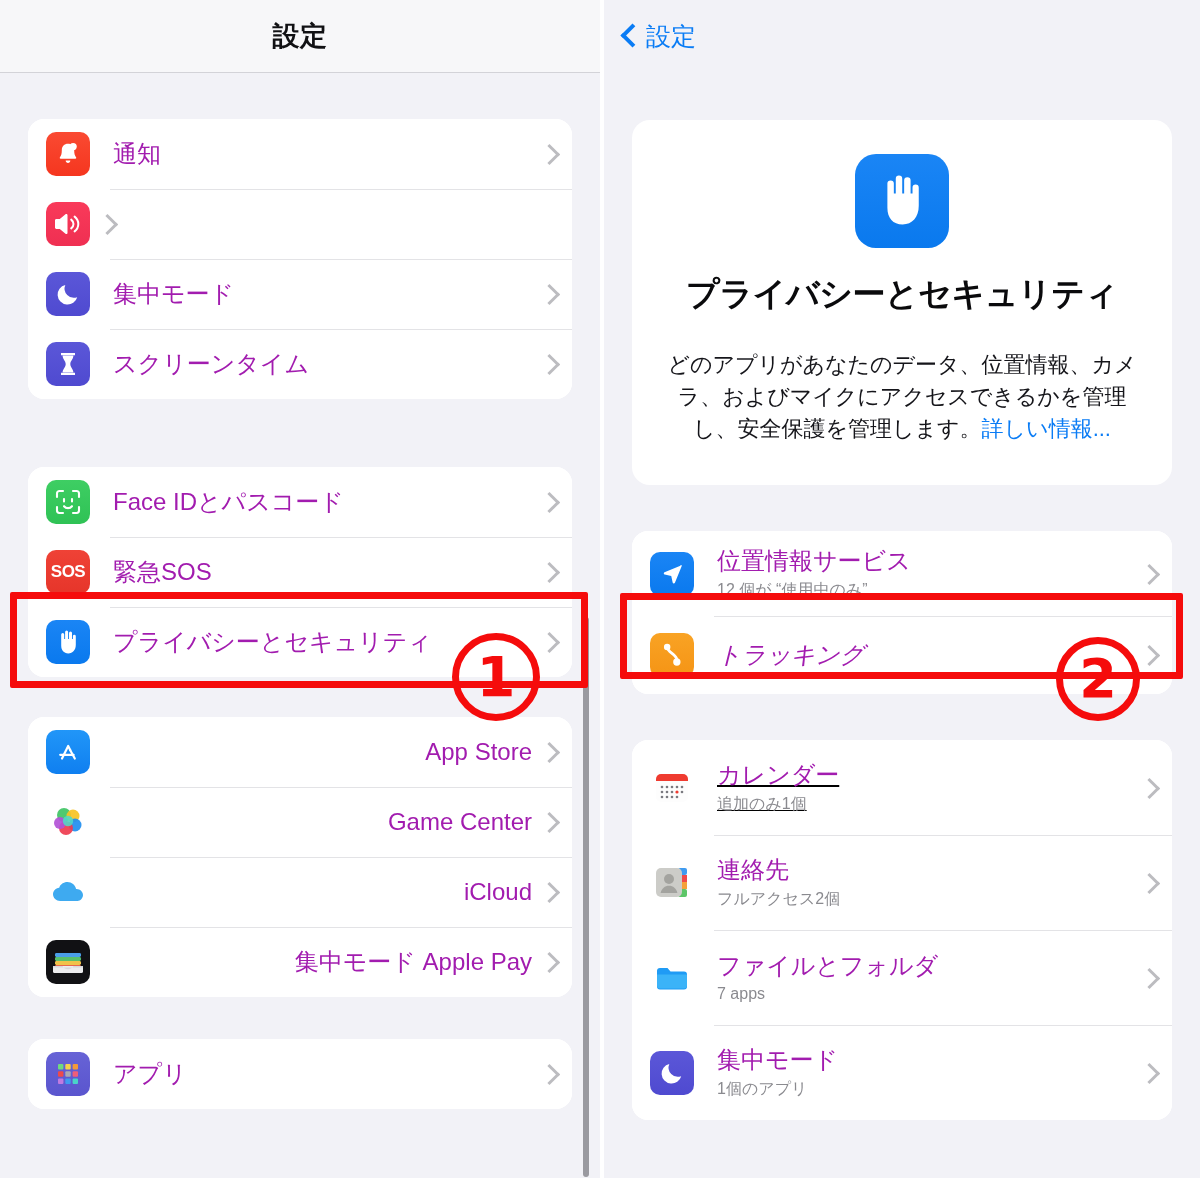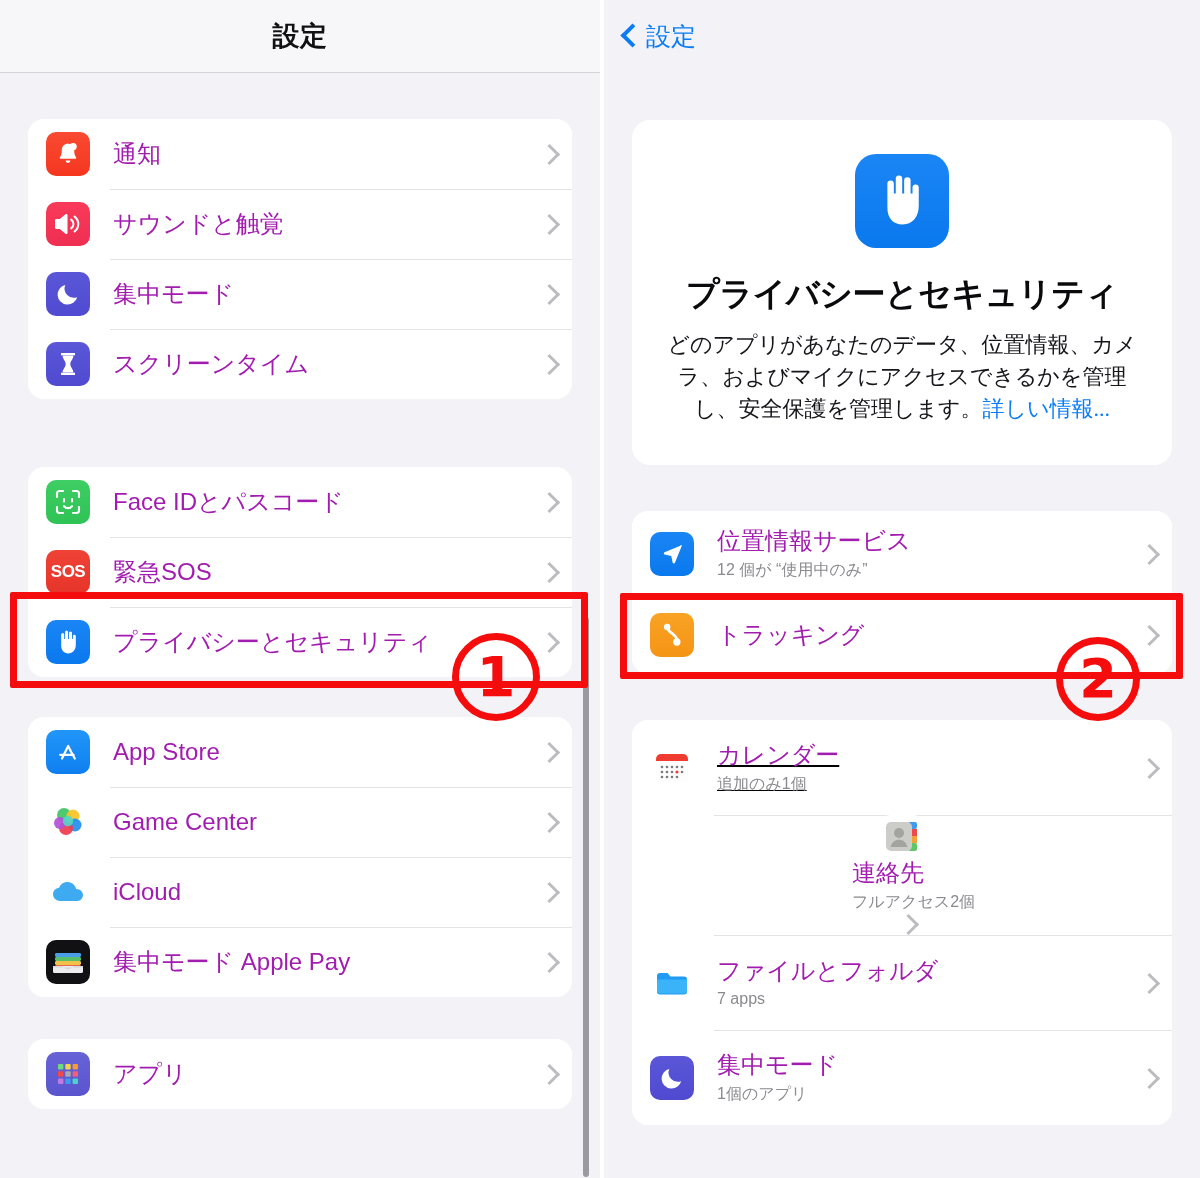--- a/index.html
+++ b/index.html
@@ -113,21 +113,21 @@
   #privacy-hero-icon {
     width: 94px; height: 94px; border-radius: 21px; margin: 0 auto;
     background: linear-gradient(180deg,#1a85f5,#0a79ee);
     display:flex; align-items:center; justify-content:center;
   }
   #privacy-title {
     font-size: 33px; font-weight: bold; color:#0a0a0c;
     margin-top: 24px; letter-spacing: -0.5px;
   }
   #privacy-desc {
-    font-size: 22px; color:#15151a; line-height: 1.46; margin-top: 12px; font-family: Liberation Serif, serif;
+    font-size: 22px; color:#15151a; line-height: 1.46; margin-top: 32px;
   }
   #privacy-desc .link { color:#0a7cf5; }
 
   
   .annot-box {
     position: absolute; border: 7px solid #f50c0c; border-radius: 2px;
     z-index: 60; pointer-events: none;
   }
   .annot-circle {
     position: absolute; border: 7px solid #f50c0c; border-radius: 50%;
@@ -171,23 +171,20 @@
           <div class="chev"></div>
         </div>
 
         <div class="row">
           <div class="row-icon ic-sounds">
             <svg width="30" height="26" viewBox="0 0 30 26">
                 <path fill="#fff" d="M12.5 3.2 6.8 8H3.4C2.6 8 2 8.6 2 9.4v7.2c0 .8.6 1.4 1.4 1.4h3.4l5.7 4.8c.8.7 2 .1 2-.9V4.1c0-1-1.2-1.6-2-.9z"></path>
                 <path fill="none" stroke="#fff" stroke-width="2" stroke-linecap="round" d="M18.2 8.6c1.5 1.2 2.3 2.8 2.3 4.4s-.8 3.2-2.3 4.4"></path>
                 <path fill="none" stroke="#fff" stroke-width="2" stroke-linecap="round" d="M21.6 5.6c2.4 1.9 3.7 4.6 3.7 7.4s-1.3 5.5-3.7 7.4"></path>
               </svg>
-          </div>
-          <div class="row-body">
-            <div class="row-title">サウンドと触覚</div>
           </div>
           <div class="chev"></div>
         </div>
 
         <div class="row">
           <div class="row-icon ic-focus">
             <svg width="26" height="26" viewBox="0 0 24 24">
                 <path fill="#fff" d="M20.5 14.9A8.6 8.6 0 0 1 9.5 3.6 9.2 9.2 0 1 0 20.5 14.9z"></path>
               </svg>
           </div>
@@ -248,21 +245,21 @@
                 <path fill="#fff" d="M5.2 10.6V5.4a1.5 1.5 0 0 1 3 0v4.6h.9V3.1a1.5 1.5 0 0 1 3 0v6.9h.9V4a1.5 1.5 0 0 1 3 0v6h.9V7.3a1.45 1.45 0 0 1 2.9 0v8.4c0 5.4-3.1 8.7-7.5 8.7-4.5 0-7.1-3-7.1-7.8V12c0-1.6 0-2.5 0-2.5z"></path>
               </svg>
           </div>
           <div class="row-body">
             <div class="row-title">プライバシーとセキュリティ</div>
           </div>
           <div class="chev"></div>
         </div>
       </div>
 
-      <div class="group" style="margin-top:40px;">
+      <div class="group" style="margin-top:40px;text-align:right;">
         <div class="row">
           <div class="row-icon ic-appstore">
             <svg width="28" height="28" viewBox="0 0 28 28">
                 <path fill="none" stroke="#fff" stroke-width="2.2" stroke-linecap="round" stroke-linejoin="round" d="M8 20.5 14.2 8l2.1 4.2"></path>
                 <path fill="none" stroke="#fff" stroke-width="2.2" stroke-linecap="round" d="M20.8 20.5 16 11.8"></path>
                 <path fill="none" stroke="#fff" stroke-width="2.2" stroke-linecap="round" d="M6.2 16.8h13.4"></path>
               </svg>
           </div>
           <div class="row-body">
             <div class="row-title">App Store</div>
@@ -374,21 +371,21 @@
                 <path fill="#fff" d="M20.3 4.2 5.1 10.4c-1 .4-.9 1.9.2 2.1l6 1.3 1.3 6c.2 1.1 1.7 1.2 2.1.2l6.2-15.2c.4-.9-.5-1.8-1.6-.6z"></path>
               </svg>
           </div>
           <div class="row-body">
             <div class="row-title">位置情報サービス</div>
             <div class="row-sub">12 個が “使用中のみ”</div>
           </div>
           <div class="chev"></div>
         </div>
 
-        <div class="row" style="min-height:78px;">
+        <div class="row" style="min-height:78px;font-style:italic;">
           <div class="row-icon ic-tracking">
             <svg width="26" height="28" viewBox="0 0 24 26">
                 <path fill="none" stroke="#fff" stroke-width="2.6" stroke-linecap="round" d="M7.5 5.5c0 5 9 7 9 12"></path>
                 <circle cx="7.5" cy="5.5" r="3" fill="#fff"></circle>
                 <circle cx="16.5" cy="19.5" r="3.4" fill="#fff"></circle>
               </svg>
           </div>
           <div class="row-body">
             <div class="row-title">トラッキング</div>
           </div>
@@ -420,21 +417,21 @@
               <circle cx="25" cy="24" r="1.6" fill="#ef3b30"></circle>
             </svg>
           </div>
           <div class="row-body">
             <div class="row-title">カレンダー</div>
             <div class="row-sub">追加のみ1個</div>
           </div>
           <div class="chev"></div>
         </div>
 
-        <div class="row" style="min-height:95px;flex-direction:column;">
+        <div class="row" style="min-height:95px;">
           <div class="row-icon ic-contacts">
             <svg width="40" height="40" viewBox="0 0 40 40">
               <rect x="26" y="5" width="9" height="7" rx="2" fill="#3f9bf0"></rect>
               <rect x="26" y="12" width="9" height="7" rx="0" fill="#ef4a4a"></rect>
               <rect x="26" y="19" width="9" height="7" rx="0" fill="#f5a13a"></rect>
               <rect x="26" y="26" width="9" height="8" rx="2" fill="#5dc668"></rect>
               <rect x="4" y="5" width="26" height="29" rx="5" fill="#ccccc8"></rect>
               <circle cx="17" cy="16" r="5" fill="#a3a39f"></circle>
               <path d="M8.6 30c1-4.6 4.3-7.2 8.4-7.2s7.4 2.6 8.4 7.2z" fill="#a3a39f"></path>
             </svg>

